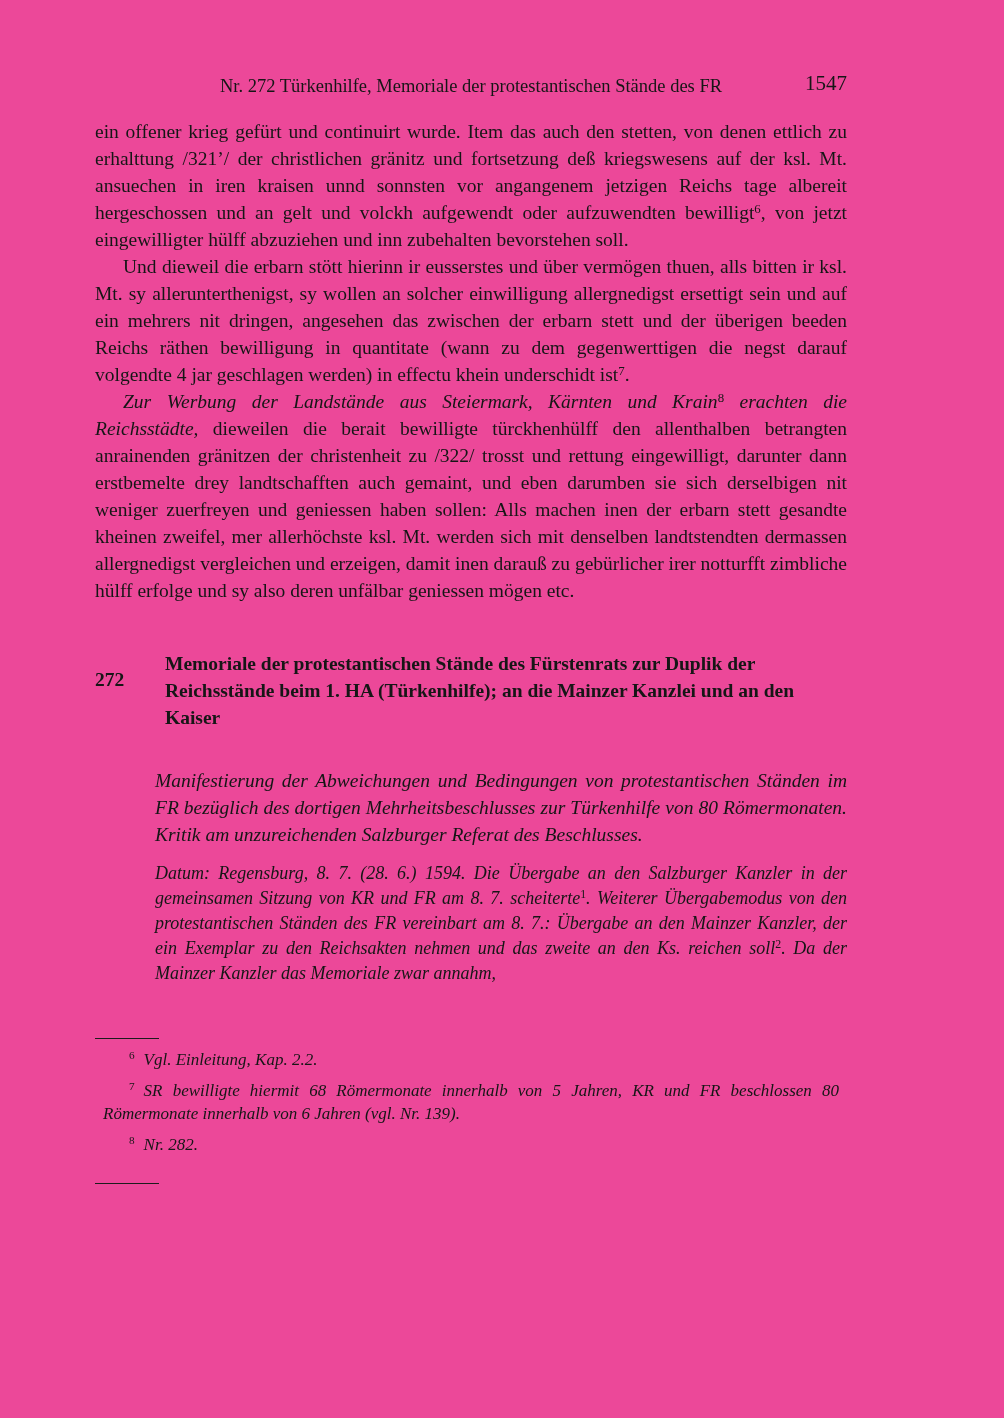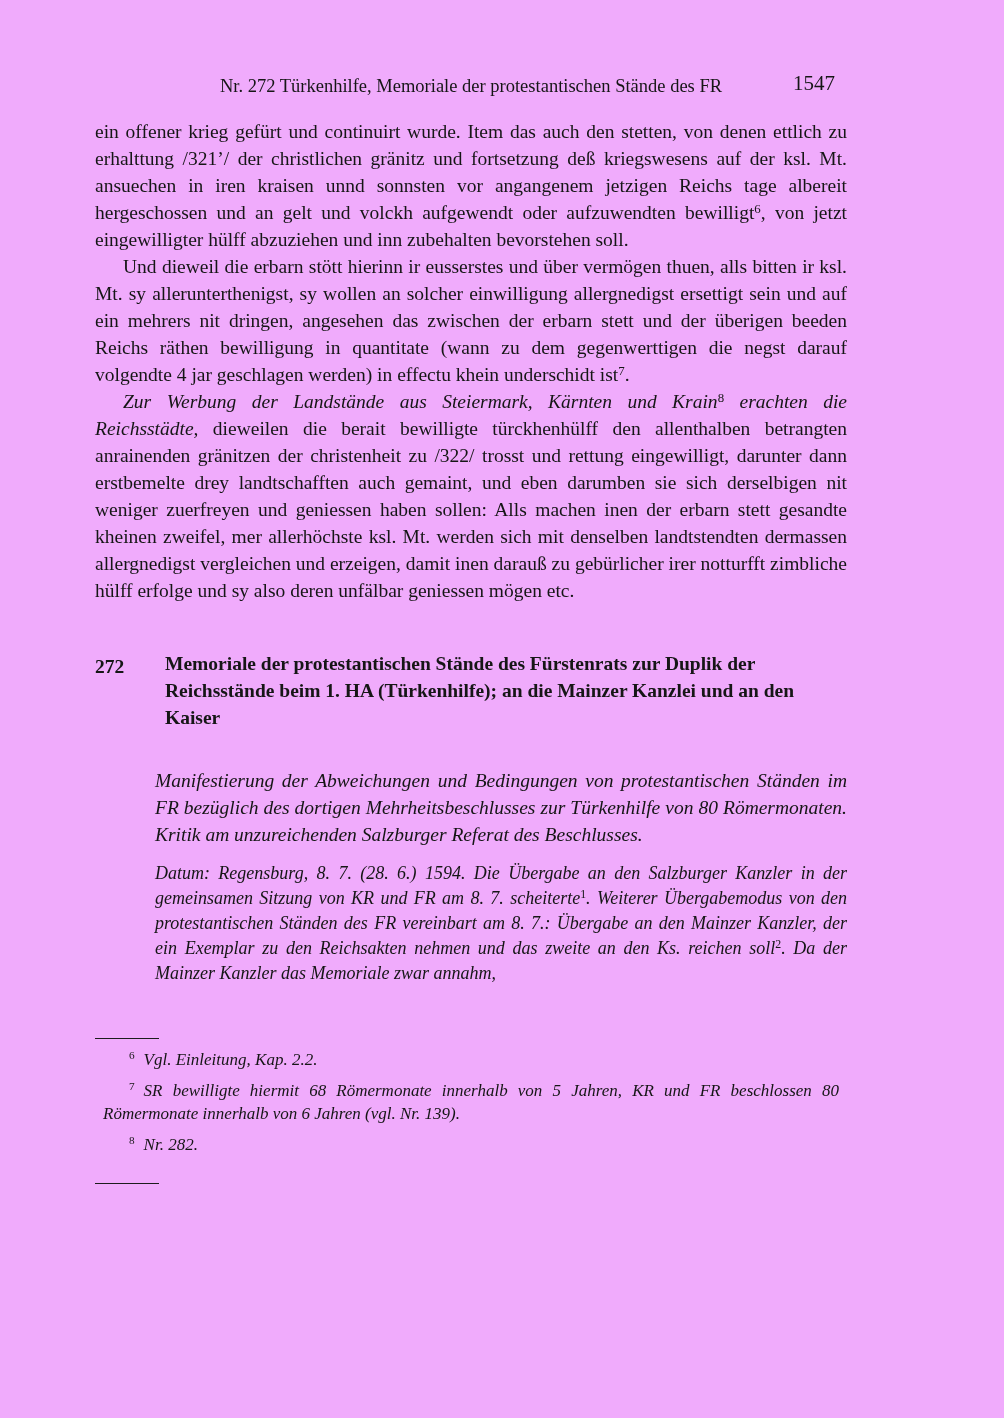--- a/index.html
+++ b/index.html
@@ -2,35 +2,35 @@
 <html><head>
 <meta charset="utf-8">
 <style>
   * { box-sizing: border-box; }
   html, body { margin: 0; padding: 0; }
   body { width: 1004px; height: 1418px; background: #ffffff; }
   .page {
     position: relative;
     width: 1004px;
     height: 1418px;
-    background: #f0abfc;
+    background: #ec4899;
     color: #161616;
     font-family: "Liberation Serif", "DejaVu Serif", serif;
     padding: 74px 157px 0 95px;
     overflow: hidden;
   }
   .running-head {
     position: relative;
     font-size: 18.5px;
     line-height: 24px;
     text-align: center;
   }
   .page-num {
     position: absolute;
-    right: 12px;
+    right: 0;
     top: -3px;
     font-size: 21px;
   }
   .body-text {
     margin-top: 20px;
     font-size: 19.5px;
     line-height: 27px;
     text-align: justify;
   }
   .body-text p { margin: 0; }
@@ -44,21 +44,21 @@
   }
   .italic { font-style: italic; }
   .section-head {
     position: relative;
     margin-top: 46px;
     padding-left: 60px;
     font-weight: bold;
     font-size: 19.5px;
     line-height: 27px;
   }
-  .sec-num { position: absolute; left: 0; top: 3px; }
+  .sec-num { position: absolute; left: 0; top: 16px; }
   .sec-title { margin: 10px; font-size: inherit; line-height: inherit; font-weight: bold; }
   .summary {
     margin: 36px 0 0 60px;
     font-style: italic;
     font-size: 19.5px;
     line-height: 27px;
     text-align: justify;
   }
   .datum {
     margin: 13px 0 0 60px;

